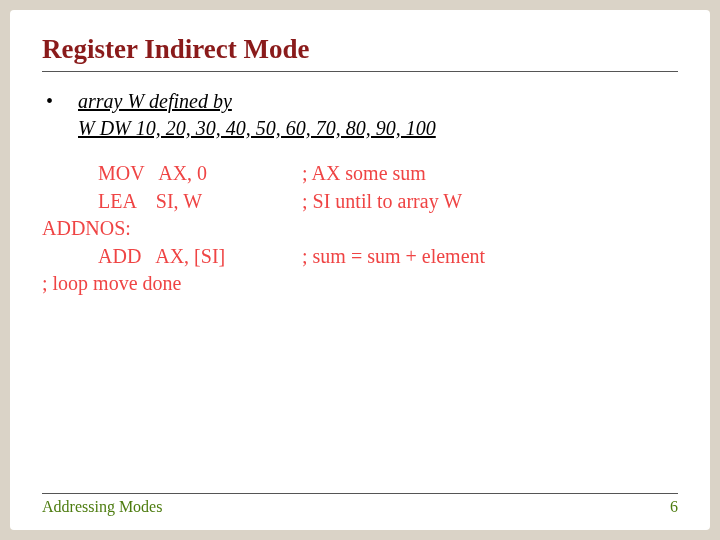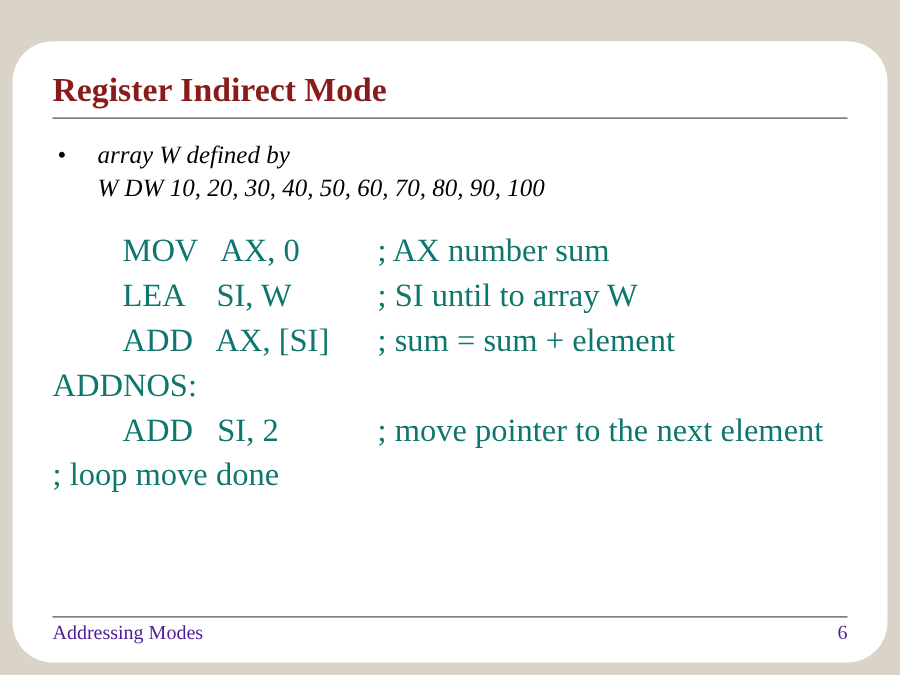--- a/index.html
+++ b/index.html
@@ -10,23 +10,22 @@
     font-family: Georgia, 'Times New Roman', serif;
     overflow: hidden;
   }
   .slide {
     position: absolute;
     top: 10px;
     left: 10px;
     right: 10px;
     bottom: 10px;
     background: #ffffff;
-    border-radius: 32px;
+    border-radius: 4px;
     padding: 24px 32px 16px 32px;
-    margin-top: 23px;
   }
   .title {
     font-size: 27px;
     font-weight: bold;
     color: #8a1b1b;
     padding-bottom: 6px;
     border-bottom: 1px solid #555;
     margin-bottom: 16px;
   }
   .prompt {
@@ -39,25 +38,26 @@
   }
   .bullet-dot {
     position: absolute;
     left: 4px;
     top: 0;
     font-style: normal;
   }
   .prompt-l2, .prompt-l3 {
     display: block;
     padding-left: 14px;
+    text-decoration: underline;
   }
   .code-area {
     margin-top: 18px;
-    font-size: 26px;
-    color: #0f766e;
+    font-size: 20px;
+    color: #ef4444;
     line-height: 1.38;
   }
   .code-row {
     display: flex;
   }
   .code-left {
     width: 260px;
     white-space: pre;
   }
   .code-left.indent {
@@ -70,60 +70,56 @@
   .footer {
     position: absolute;
     left: 32px;
     right: 32px;
     bottom: 14px;
     border-top: 1px solid #555;
     padding-top: 4px;
     display: flex;
     justify-content: space-between;
     font-size: 16px;
-    color: #4c1d95;
+    color: #4d7c0f;
   }
   .footer-left { }
   .footer-right { }
 </style>
 </head>
 <body>
 
 <div class="slide">
 
   <div class="title">Register Indirect Mode</div>
 
   <div class="prompt">
     <span class="bullet-dot">•</span>
     <span class="prompt-l2">array W defined by</span>
     <span class="prompt-l3">W DW   10, 20, 30, 40, 50, 60, 70, 80, 90, 100</span>
   </div>
 
   <div class="code-area">
     <div class="code-row">
       <div class="code-left indent">MOV   AX, 0</div>
-      <div class="code-right">; AX number sum</div>
+      <div class="code-right">; AX some sum</div>
     </div>
     <div class="code-row">
       <div class="code-left indent">LEA    SI, W</div>
       <div class="code-right">; SI until to array W</div>
     </div>
     <div class="code-row">
     </div>
     <div class="code-row">
-      <div class="code-left indent">ADD   AX, [SI]</div>
-      <div class="code-right">; sum = sum + element</div>
-    </div>
-    <div class="code-row">
       <div class="code-left">ADDNOS:</div>
       <div class="code-right"></div>
     </div>
     <div class="code-row">
-      <div class="code-left indent">ADD   SI, 2</div>
-      <div class="code-right">; move pointer to the next element</div>
+      <div class="code-left indent">ADD   AX, [SI]</div>
+      <div class="code-right">; sum = sum + element</div>
     </div>
     <div class="code-row">
       <div class="code-right">; loop move done</div>
     </div>
   </div>
 
   <div class="footer">
     <div class="footer-left">Addressing Modes</div>
     <div class="footer-right">6</div>
   </div>

